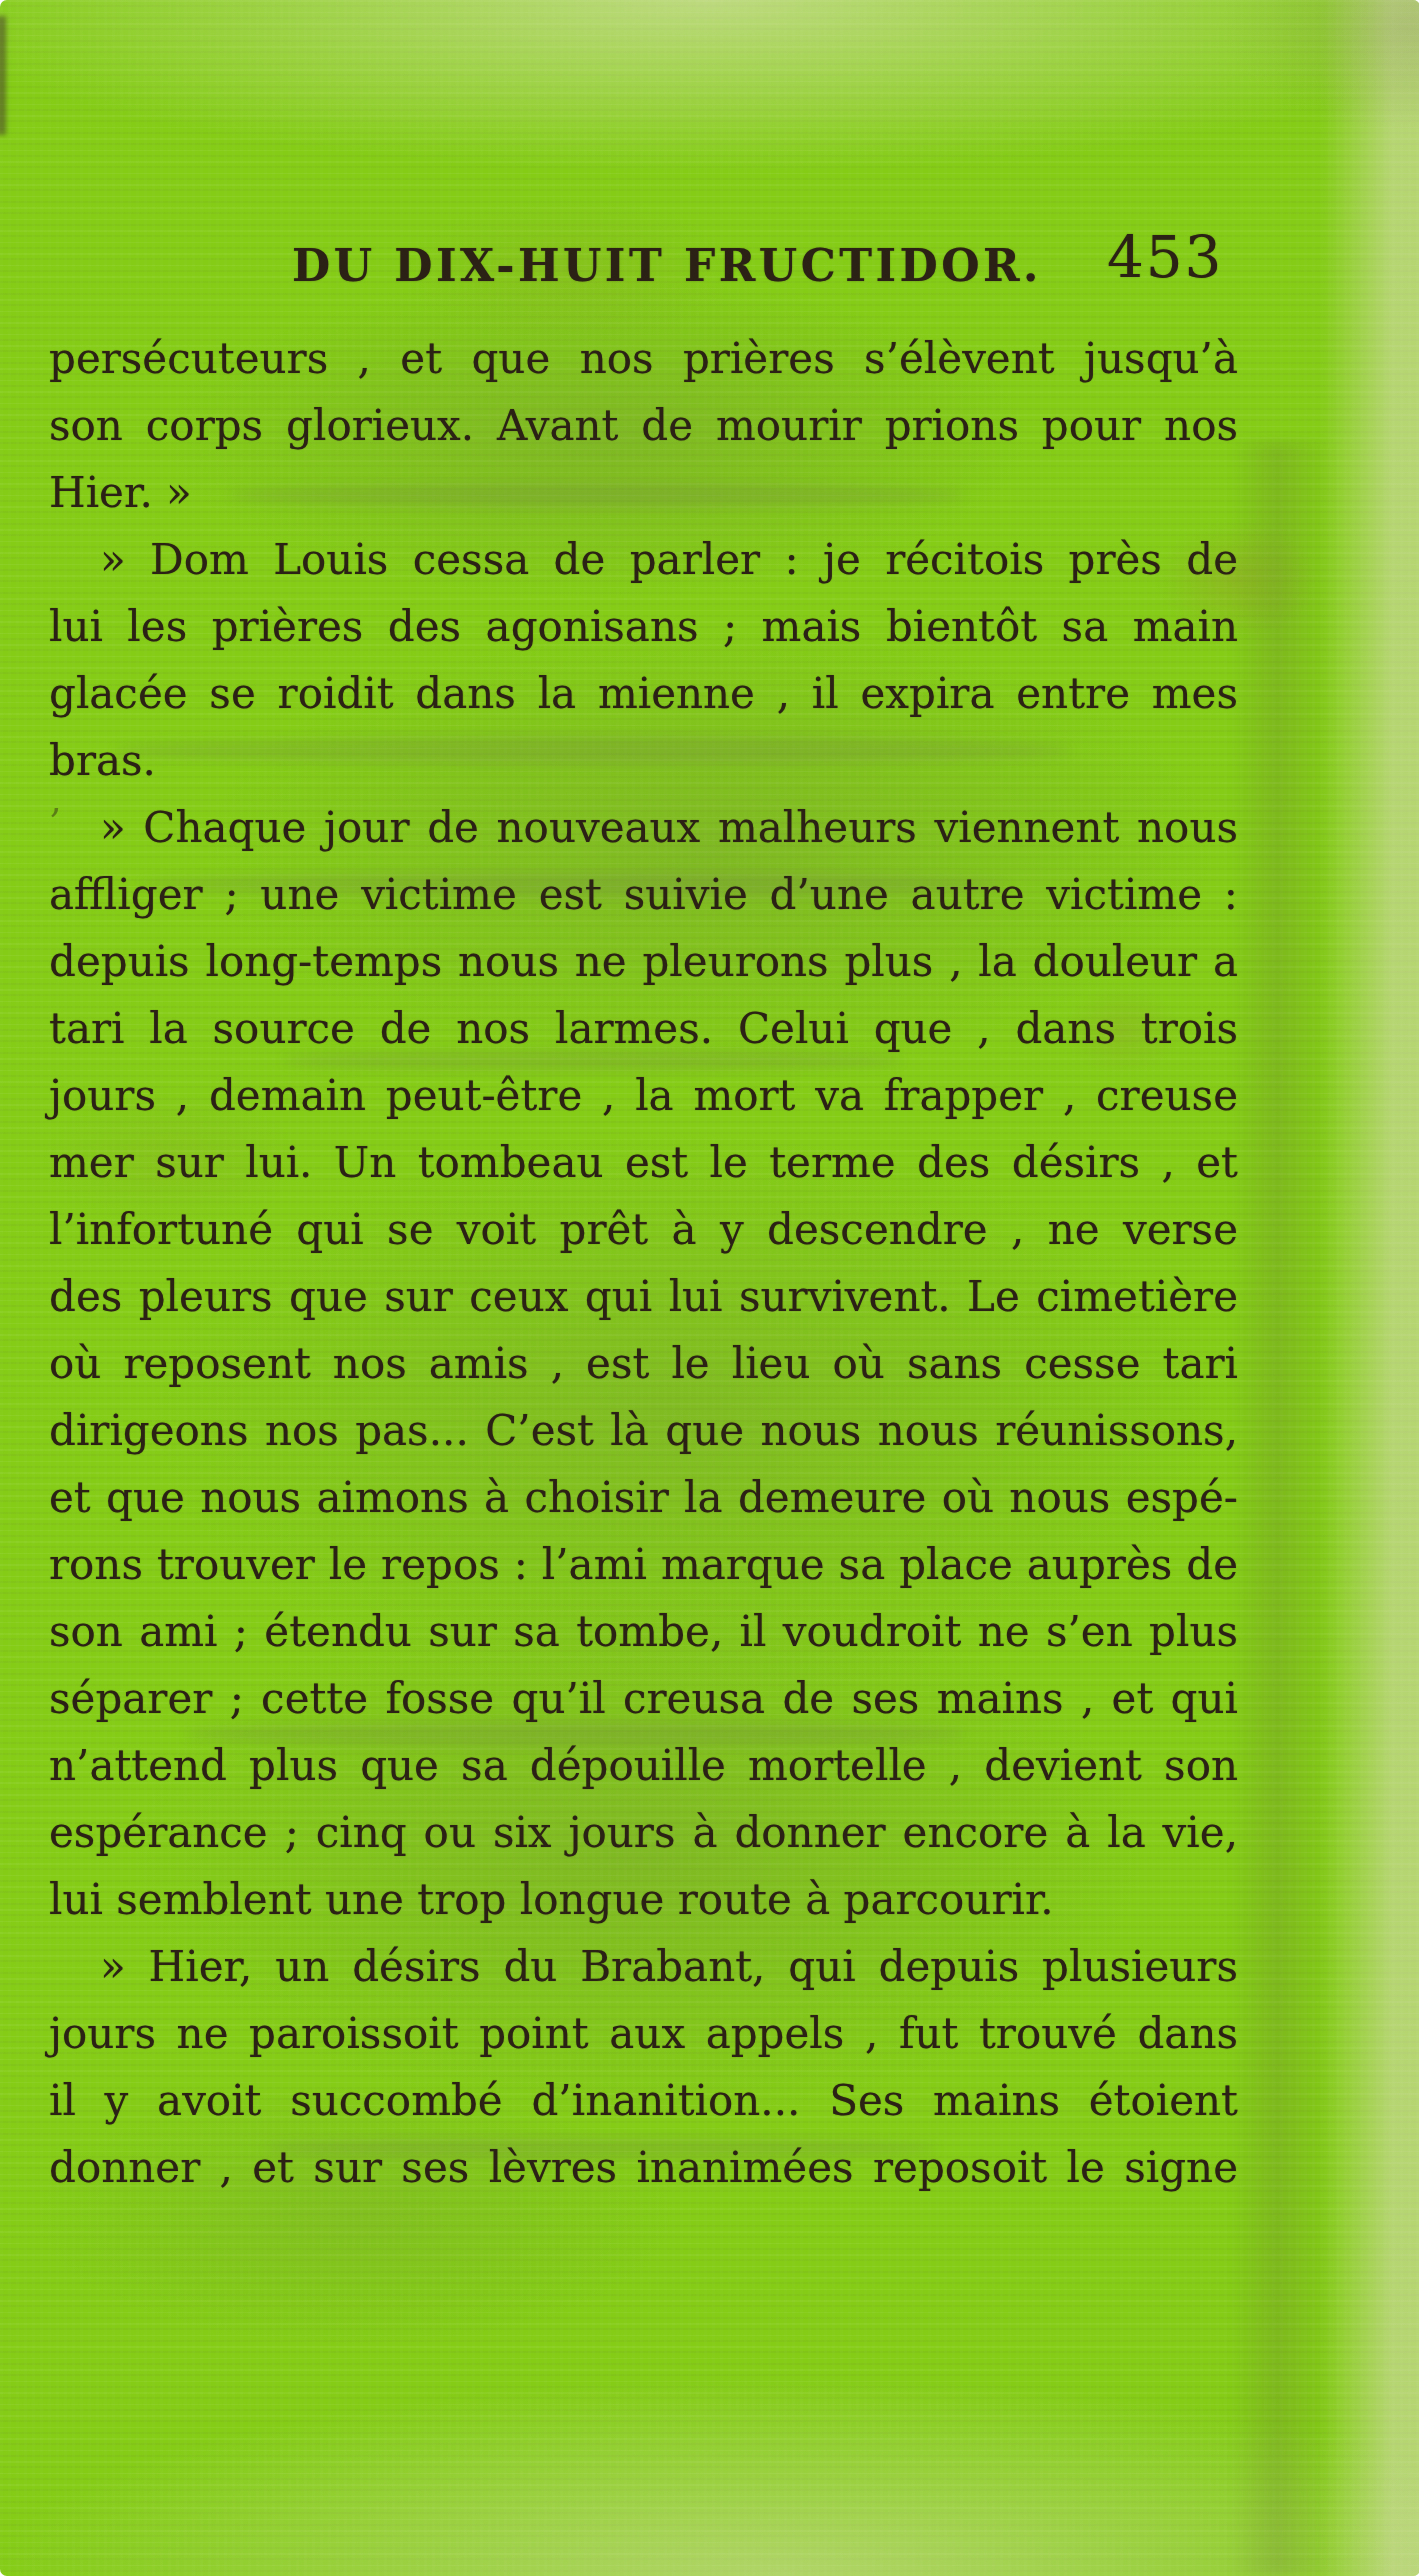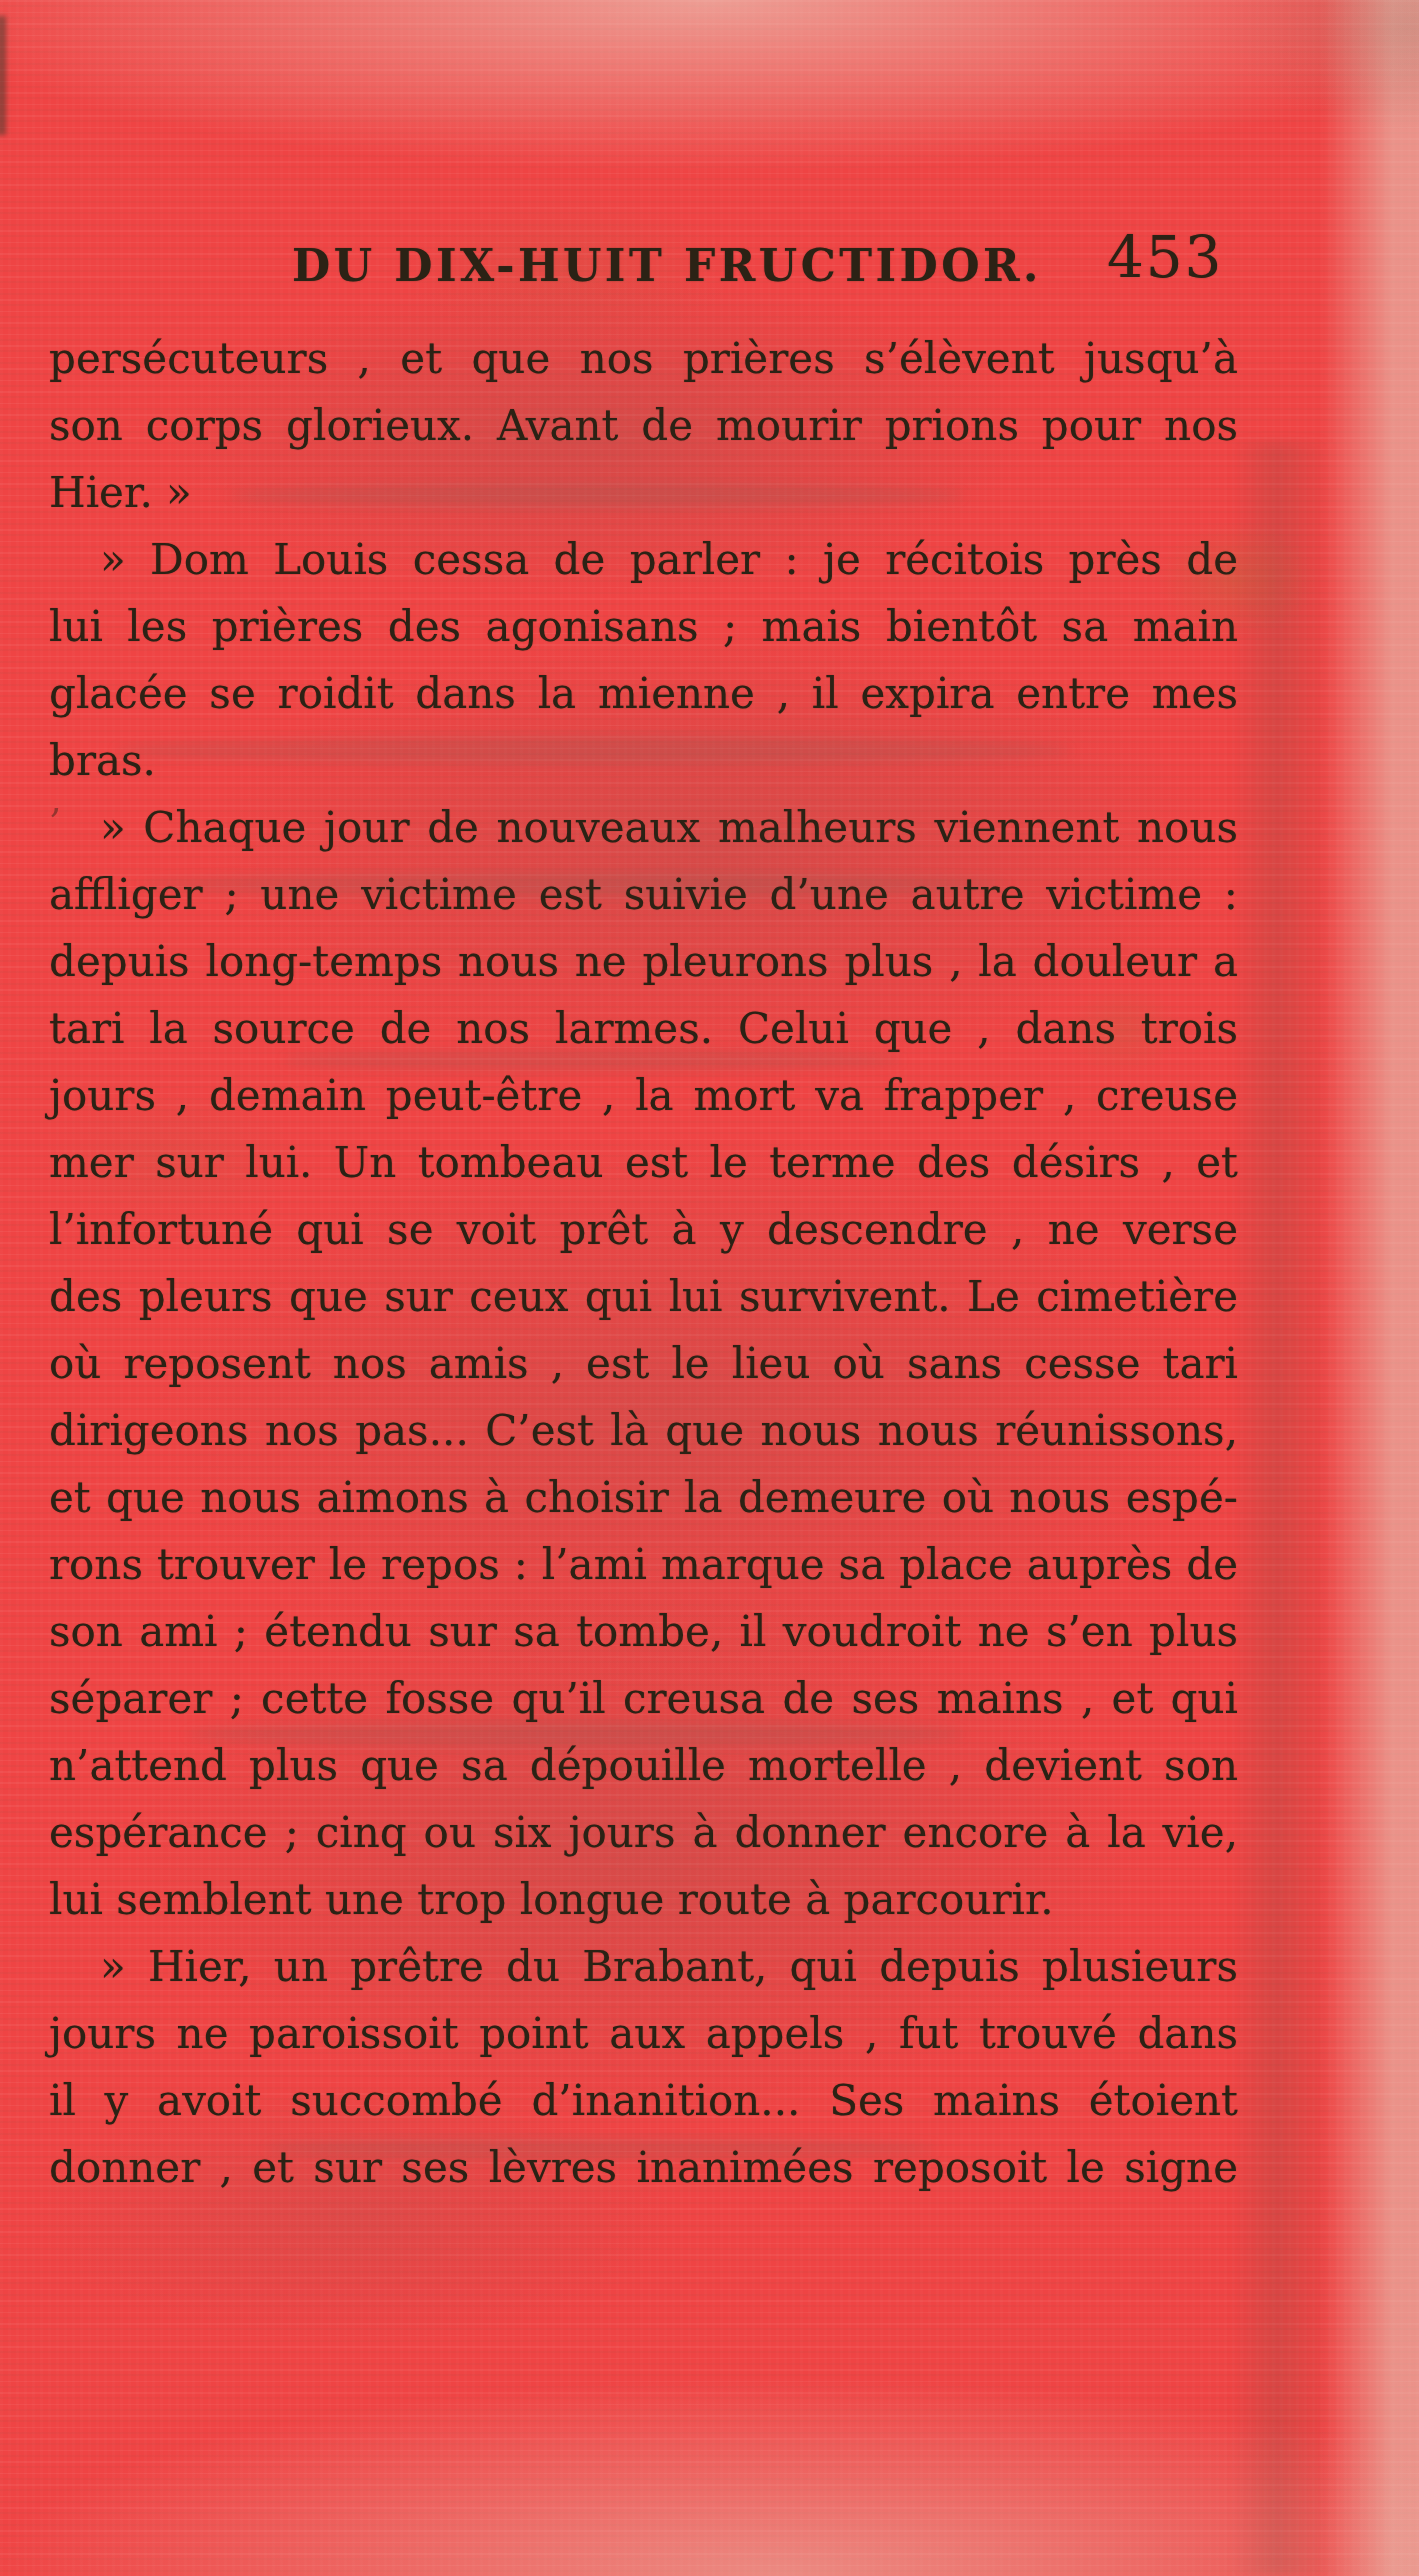--- a/index.html
+++ b/index.html
@@ -11,22 +11,23 @@
     height: 2576px;
     overflow: hidden;
     font-family: "DejaVu Serif", "Liberation Serif", serif;
   }
 
   
   .page {
     position: relative;
     width: 1420px;
     height: 2576px;
-    background-color: #ef4444;
+    background-color: #84cc16;
     overflow: hidden;
+    border-radius: 7px;
   }
 
   .paper-texture {
     position: absolute;
     inset: 0;
     background-image:
       repeating-linear-gradient(180deg,
         rgba(255,255,255,0.055) 0px, rgba(255,255,255,0.055) 1.8px,
         rgba(0,0,0,0) 1.8px, rgba(0,0,0,0) 5.3px,
         rgba(95,85,65,0.055) 5.3px, rgba(95,85,65,0.055) 7px,
@@ -192,20 +193,20 @@
       <div class="text-line justify">des pleurs que sur ceux qui lui survivent. Le cimetière</div>
       <div class="text-line justify">où reposent nos amis , est le lieu où sans cesse tari</div>
       <div class="text-line justify">dirigeons nos pas... C’est là que nous nous réunissons,</div>
       <div class="text-line justify">et que nous aimons à choisir la demeure où nous espé-</div>
       <div class="text-line justify">rons trouver le repos : l’ami marque sa place auprès de</div>
       <div class="text-line justify">son ami ; étendu sur sa tombe, il voudroit ne s’en plus</div>
       <div class="text-line justify">séparer ; cette fosse qu’il creusa de ses mains , et qui</div>
       <div class="text-line justify">n’attend plus que sa dépouille mortelle , devient son</div>
       <div class="text-line justify">espérance ; cinq ou six jours à donner encore à la vie,</div>
       <div class="text-line plain">lui semblent une trop longue route à parcourir.</div>
-      <div class="text-line justify indent">» Hier, un prêtre du Brabant, qui depuis plusieurs</div>
+      <div class="text-line justify indent">» Hier, un désirs du Brabant, qui depuis plusieurs</div>
       <div class="text-line justify">jours ne paroissoit point aux appels , fut trouvé dans</div>
       <div class="text-line justify">il y avoit succombé d’inanition... Ses mains étoient</div>
       <div class="text-line justify">donner , et sur ses lèvres inanimées reposoit le signe</div>
     </div>
 
 </div>
 
 
 </body></html>

